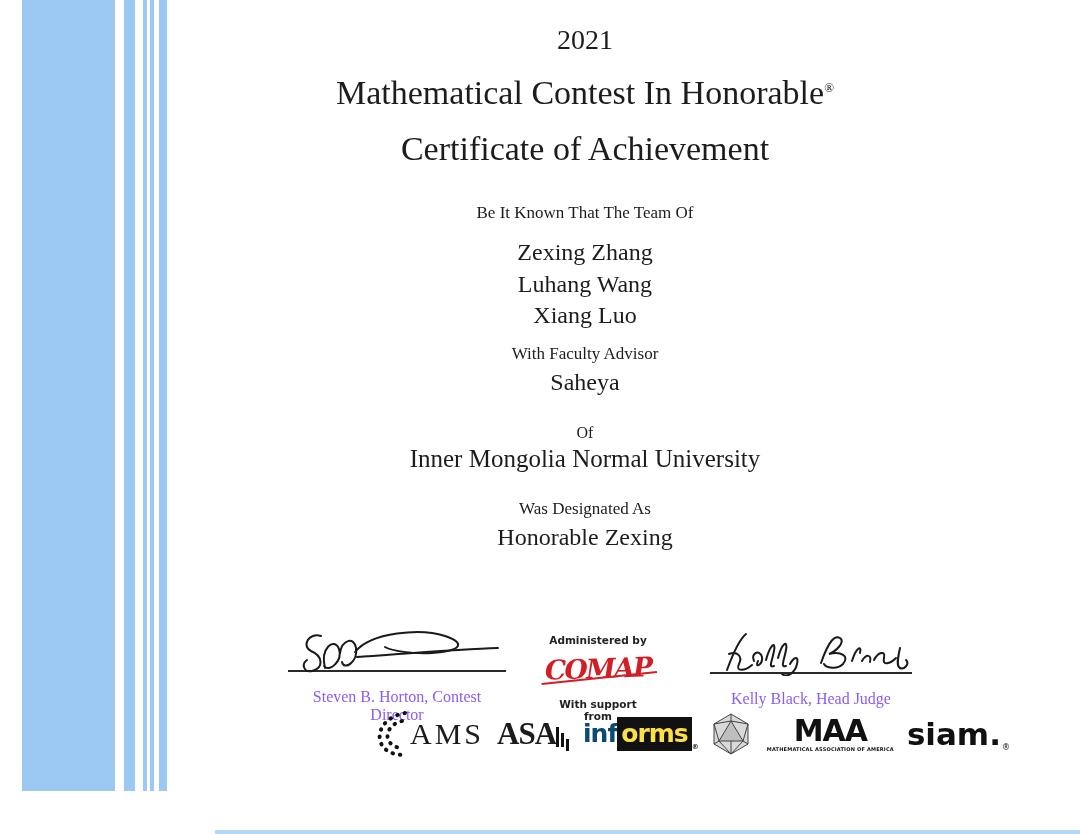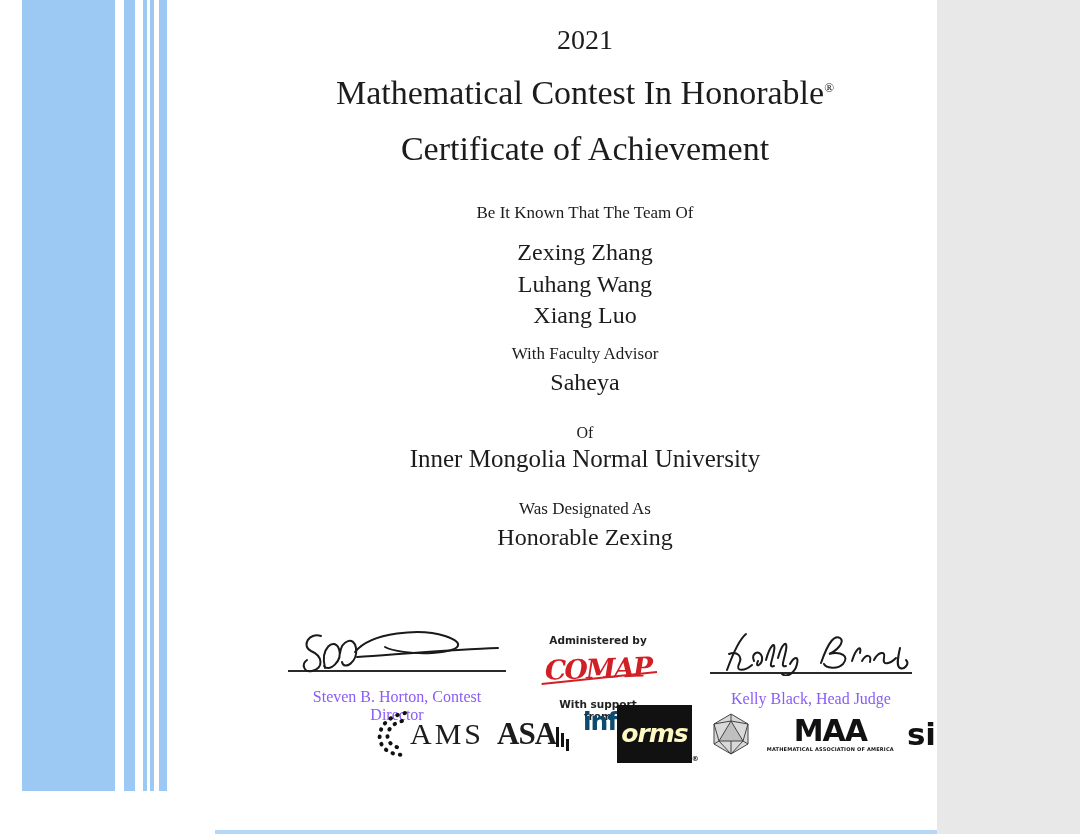--- a/index.html
+++ b/index.html
@@ -1,18 +1,18 @@
 <!DOCTYPE html>
 <html style="--band-blue: #9cc9f4; --band-blue-light: #b5d7f7; --comap-red: #d21f26; --ink: #1c1c1c;"><head>
 <meta charset="utf-8">
 <style>
   html,body{margin:0;padding:0;background:#e8e8e8;}
   .certificate{
     position:relative;
-    width:937px;height:834px;
+    width:1080px;height:834px;
     background:#ffffff;
     overflow:hidden;
     font-family:"Liberation Serif", serif;
     color:var(--ink,#1c1c1c);
   }
   
   .band{position:absolute;top:0;background:var(--band-blue,#9cc9f4);}
   .band-wide{left:22px;width:93px;height:791px;}
   .stripe-1{left:124px;width:11px;height:791px;}
   .stripe-2{left:143px;width:4px;height:791px;}
@@ -53,21 +53,21 @@
   .comap-swoosh{position:absolute;left:-4px;right:-6px;bottom:5px;height:2px;background:var(--comap-red,#d21f26);transform:rotate(-4deg);}
   .support-label{display:block;margin-top:12px;}
   
   .sponsors{position:absolute;left:372px;top:708px;width:470px;height:52px;
     display:flex;align-items:center;gap:13px;font-family:"DejaVu Sans",sans-serif;}
   .logo{display:flex;align-items:center;}
   .ams-text{font-family:"Liberation Serif",serif;font-size:30px;letter-spacing:3px;margin-left:2px;}
   .asa-text{font-family:"Liberation Serif",serif;font-size:31px;font-weight:bold;letter-spacing:-1px;}
   .informs{font-weight:bold;font-size:25px;letter-spacing:-1px;align-items:stretch;}
   .informs .pre{color:#0c4a6e;line-height:34px;}
-  .informs .boxed{background:#111;color:#fef9c3;padding:12px 4px;line-height:34px;font-style:italic;}
+  .informs .boxed{background:#111;color:#fde047;padding:0 4px;line-height:34px;}
   .informs .reg{font-size:7px;align-self:flex-end;color:#111;}
   .maa{gap:16px;}
   .maa-stack{display:flex;flex-direction:column;align-items:center;line-height:1;}
   .maa-text{font-weight:bold;font-size:30px;letter-spacing:-1px;color:#111;}
   .maa-caption{font-size:5px;font-weight:bold;letter-spacing:.2px;margin-top:1px;color:#111;white-space:nowrap;}
   .siam-text{font-weight:900;font-size:31px;letter-spacing:0;color:#111;font-family:"DejaVu Sans",sans-serif;}
   .siam-reg{font-size:8px;align-self:flex-end;margin-left:1px;color:#111;}
 </style>
 </head>
 <body>

